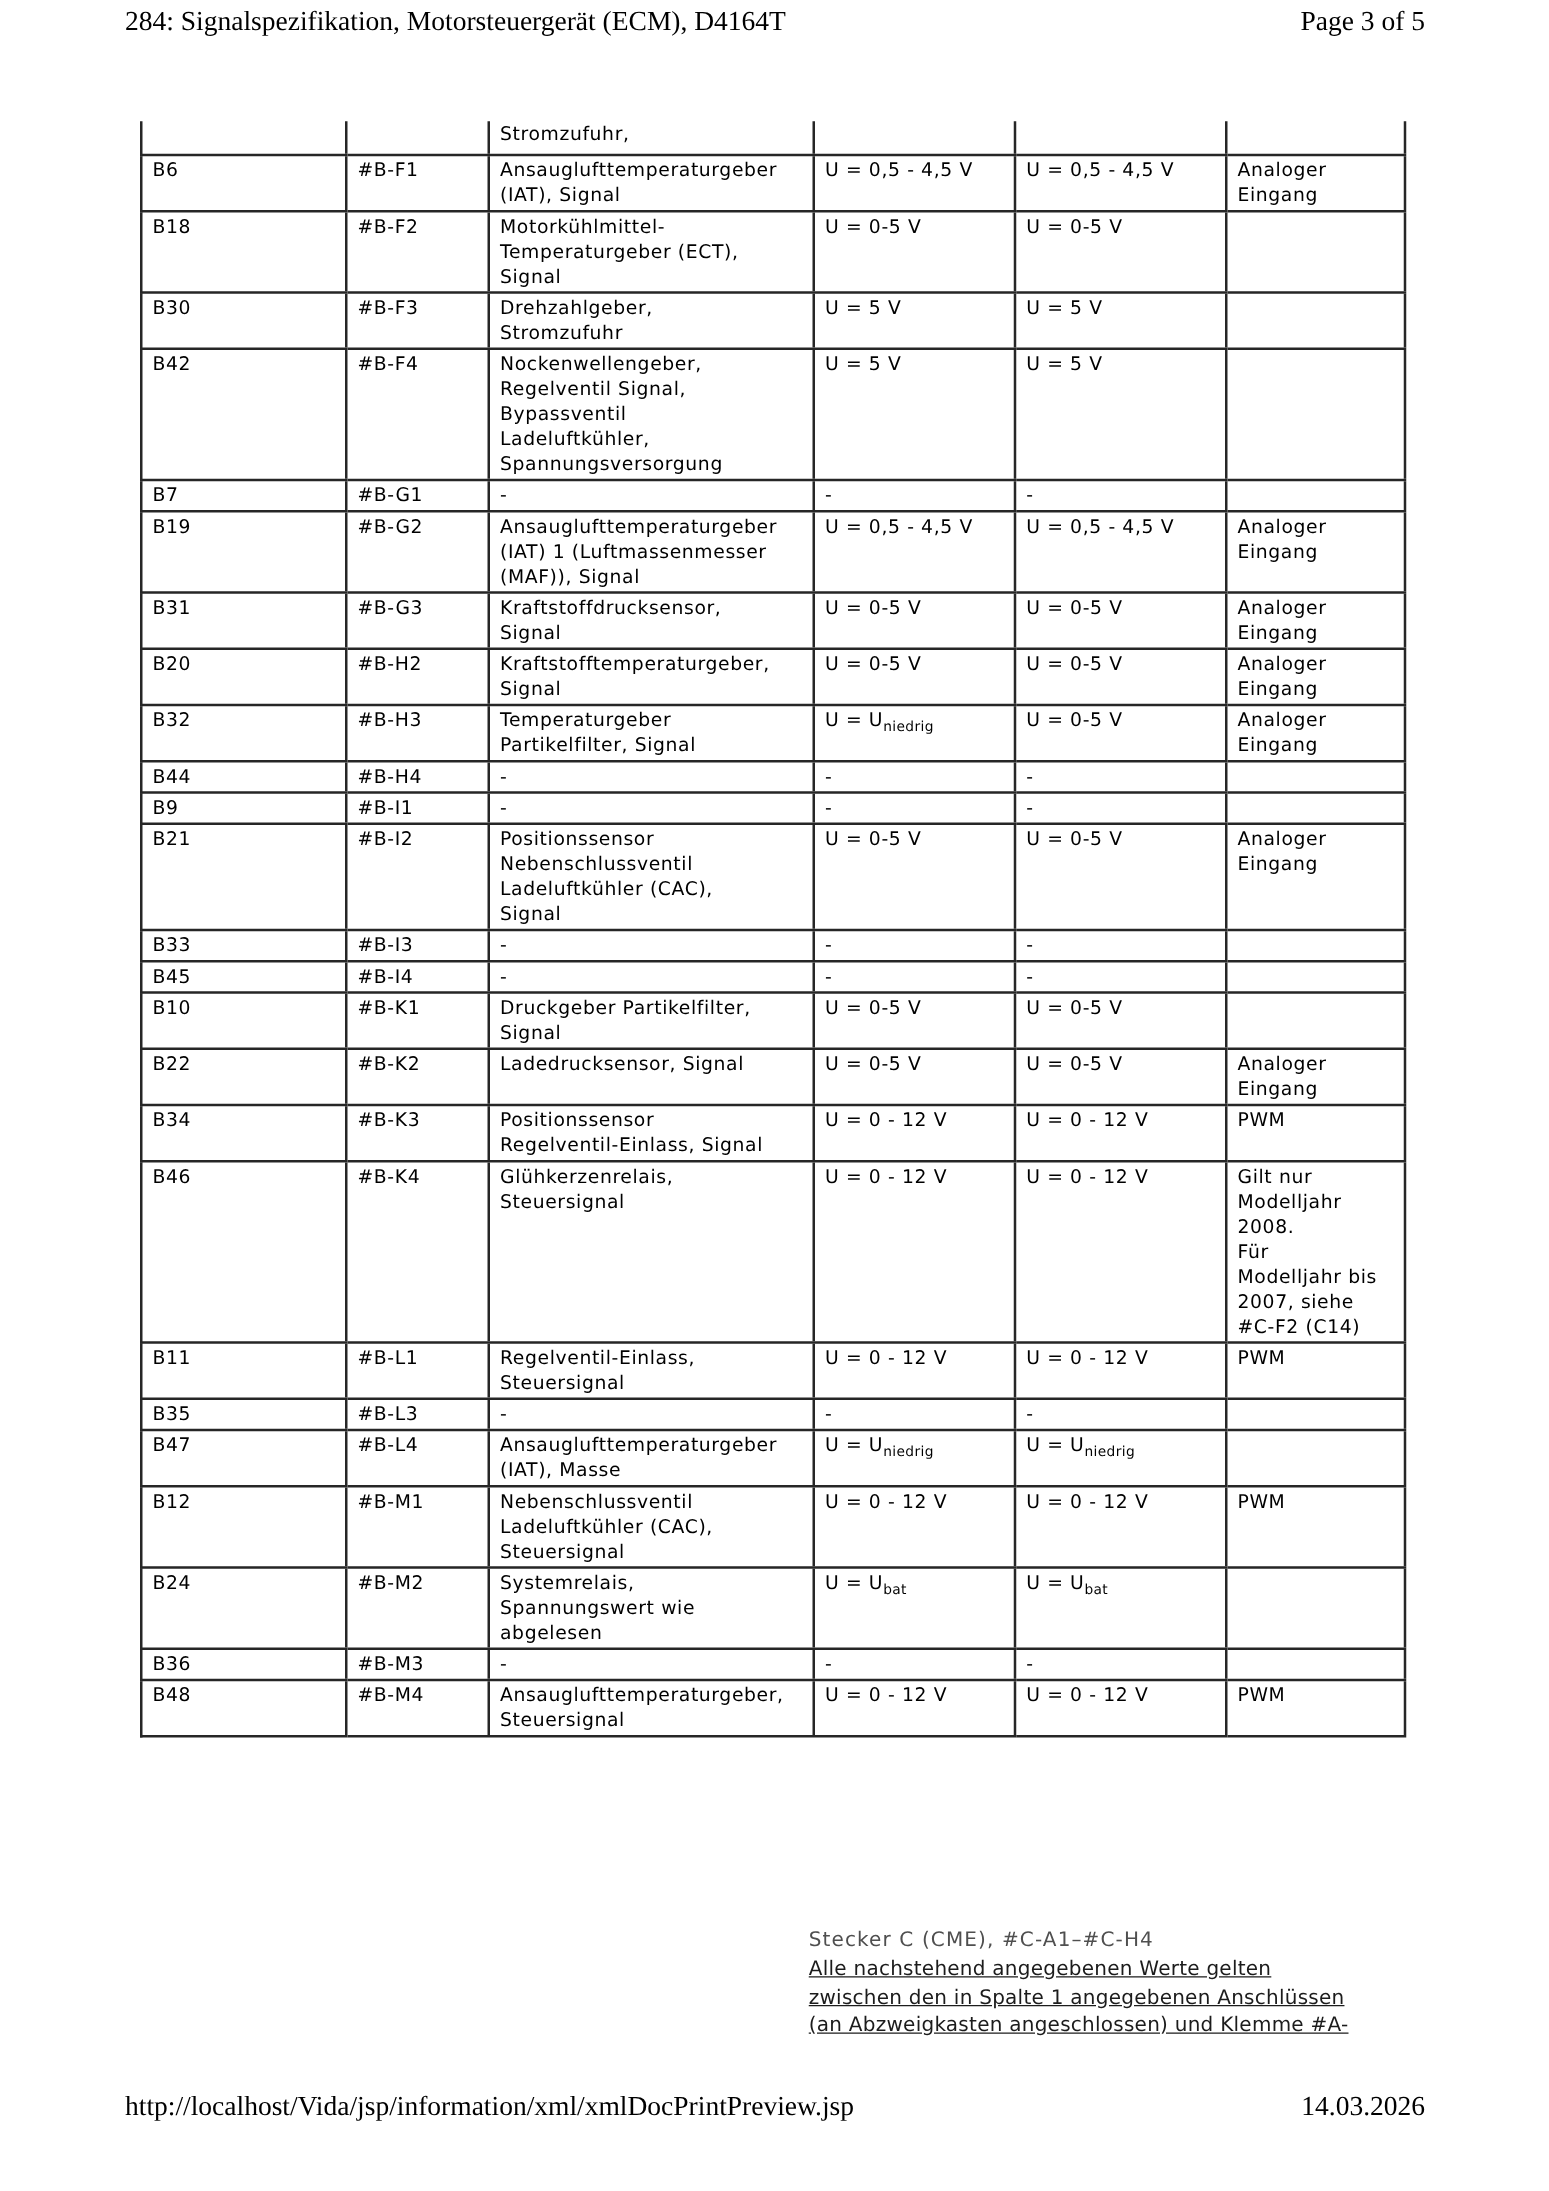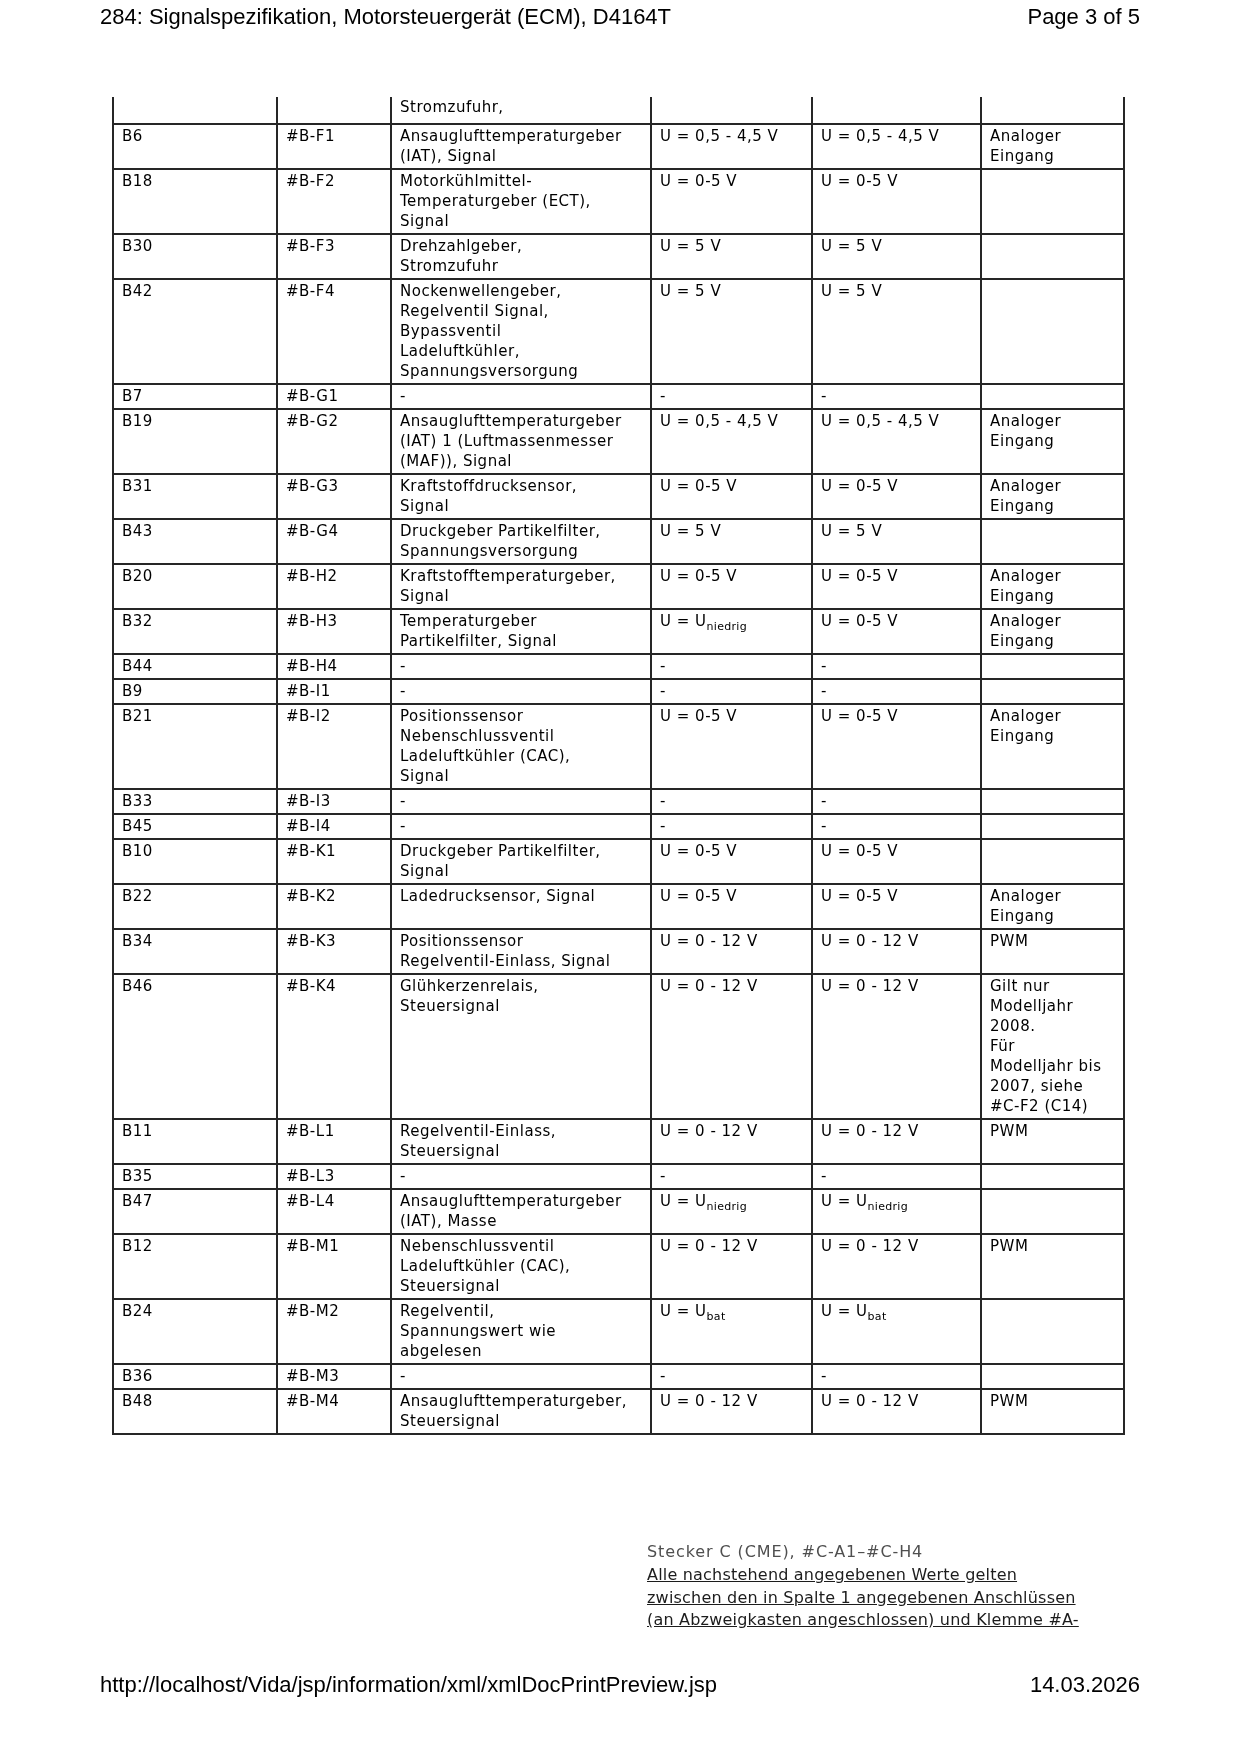--- a/index.html
+++ b/index.html
@@ -4,21 +4,21 @@
 <style>
   html,body{margin:0;padding:0;}
   body{
     width:1239px;height:1753px;position:relative;background:#ffffff;
     font-family:"DejaVu Sans",sans-serif;color:#000;overflow:hidden;
   }
   
   .page-hdr,.page-ftr{
     position:absolute;left:100px;width:1040px;display:flex;
     justify-content:space-between;align-items:baseline;
-    font-family:Liberation Sans, sans-serif;font-size:22px;color:#000;
+    font-family:Liberation Serif, serif;font-size:22px;color:#000;
     white-space:pre;
   }
   .page-hdr{top:4px;}
   .page-ftr{top:1672px;text-align:center;}
   
   table.sig{
     position:absolute;left:112px;top:97px;width:1011px;
     border-collapse:collapse;table-layout:fixed;
     border-left:2px solid #262626;border-right:2px solid #262626;
     border-bottom:2px solid #262626;
@@ -138,29 +138,20 @@
         <td>B31</td>
         <td>#B-G3</td>
         <td>Kraftstoffdrucksensor,
 Signal</td>
         <td>U = 0-5 V</td>
         <td>U = 0-5 V</td>
         <td>Analoger
 Eingang</td>
       </tr>
       <tr>
-        <td>B43</td>
-        <td>#B-G4</td>
-        <td>Druckgeber Partikelfilter,
-Spannungsversorgung</td>
-        <td>U = 5 V</td>
-        <td>U = 5 V</td>
-        <td></td>
-      </tr>
-      <tr>
         <td>B20</td>
         <td>#B-H2</td>
         <td>Kraftstofftemperaturgeber,
 Signal</td>
         <td>U = 0-5 V</td>
         <td>U = 0-5 V</td>
         <td>Analoger
 Eingang</td>
       </tr>
       <tr>
@@ -291,21 +282,21 @@
         <td>Nebenschlussventil
 Ladeluftkühler (CAC),
 Steuersignal</td>
         <td>U = 0 - 12 V</td>
         <td>U = 0 - 12 V</td>
         <td>PWM</td>
       </tr>
       <tr>
         <td>B24</td>
         <td>#B-M2</td>
-        <td>Regelventil,
+        <td>Systemrelais,
 Spannungswert wie
 abgelesen</td>
         <td>U = U<sub>bat</sub></td>
         <td>U = U<sub>bat</sub></td>
         <td></td>
       </tr>
       <tr>
         <td>B36</td>
         <td>#B-M3</td>
         <td>-</td>

